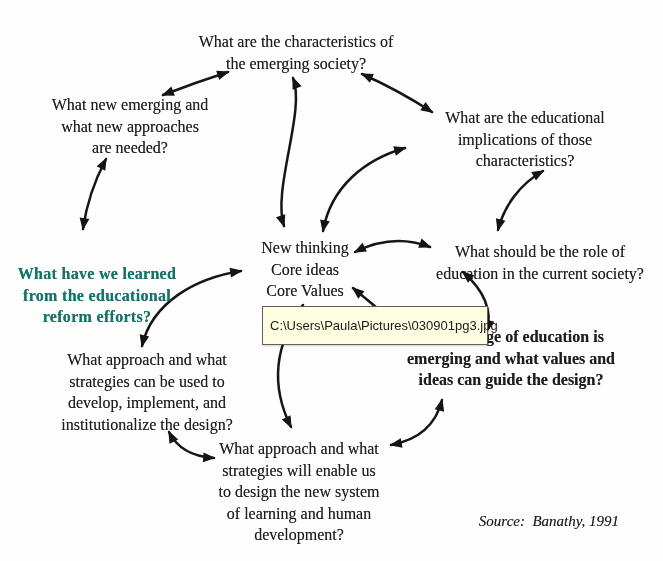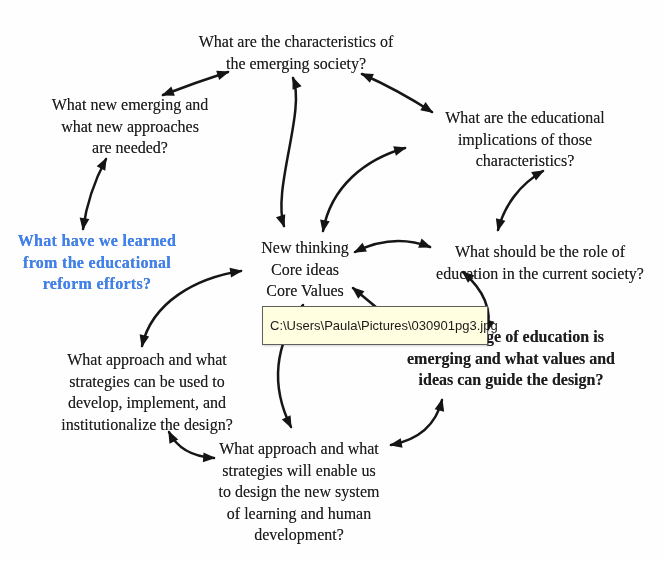--- a/index.html
+++ b/index.html
@@ -14,21 +14,21 @@
     fill:none;stroke:#161616;stroke-width:2.5;stroke-linecap:round;
   }
   #arrows marker path{fill:#141414;stroke:none;}
   .node{
     position:absolute;transform:translate(-50%,-50%);
     white-space:pre-line;text-align:center;
     font-size:16px;line-height:21.5px;color:#1d1d1d;
     width:max-content;
     text-shadow:0 0 0.6px rgba(20,20,20,0.55);
   }
-  .node.bold{font-weight:bold;color:#3b82f6;letter-spacing:0.3px;}
+  .node.bold{font-weight:bold;color:#0f766e;letter-spacing:0.3px;margin-top:33px;}
   .source{
     position:absolute;transform:translate(-50%,-50%);
     font-style:italic;font-size:15px;color:#1c1c1c;white-space:pre;
     text-shadow:0 0 0.5px rgba(20,20,20,0.5);
   }
   .tooltip{
     position:absolute;box-sizing:border-box;
     height:24px;display:flex;align-items:center;
     background:#fffee1;border:1.5px solid #5f5f5f;
     padding:0 7px;
@@ -88,17 +88,18 @@
 strategies can be used to
 develop, implement, and
 institutionalize the design?</div>
       <div class="node" style="left: 299px; top: 492px;">What approach and what
 strategies will enable us
 to design the new system
 of learning and human
 development?</div>
     </div>
 
+  <div class="source" id="source-label" style="left: 549px; top: 521px;">Source:  Banathy, 1991</div>
 
   <div class="tooltip" id="file-tooltip" style="left: 262px; top: 306px; width: 226px; height: 39px;">
     <span>C:\Users\Paula\Pictures\030901pg3.jpg</span>
   </div>
 </div>
 
 </body></html>

